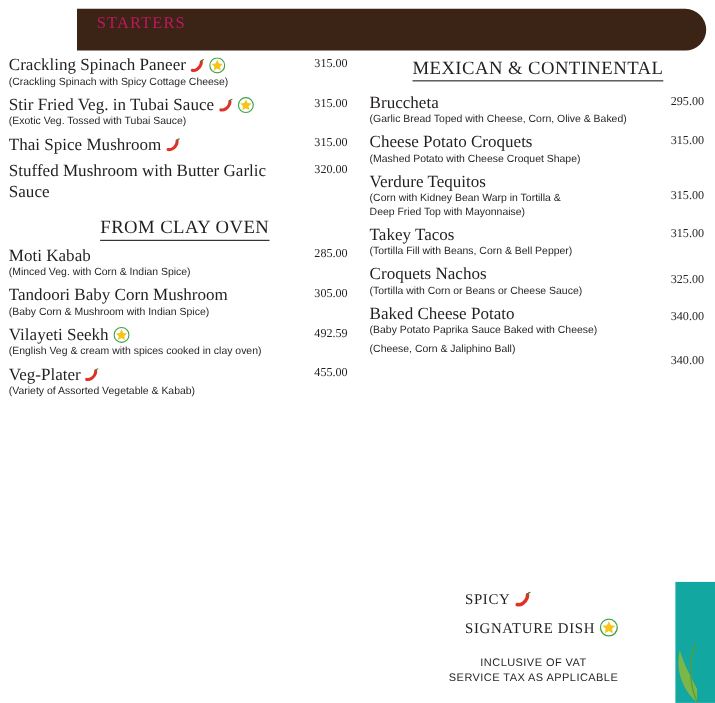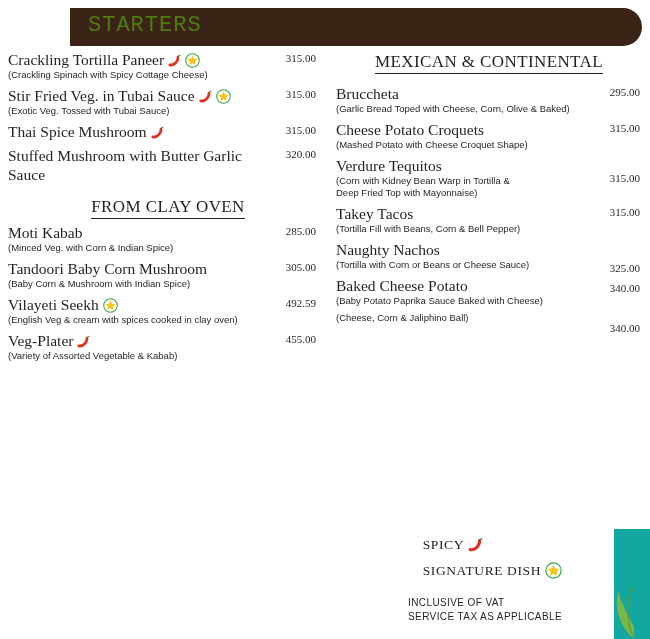--- a/index.html
+++ b/index.html
@@ -21,24 +21,24 @@
     top: 8px;
     width: 572px;
     height: 38px;
     background: #3b2316;
     border-radius: 0 19px 19px 0;
   }
   .banner-title {
     position: absolute;
     left: 88px;
     top: 13px;
-    font-size: 22px;
+    font-size: 15px;
     letter-spacing: 1px;
-    color: #4d7c0f;
-    font-family: Liberation Mono, monospace;
+    color: #be185d;
+    font-family: Liberation Serif, serif;
     font-weight: normal;
   }
 
   
   .col {
     position: absolute;
     top: 48px;
   }
   .col-left { left: 8px; width: 320px; }
   .col-right { left: 336px; width: 306px; }
@@ -114,21 +114,21 @@
     letter-spacing: .6px;
   }
   .legend-row { margin-bottom: 9px; white-space: nowrap; }
   .legend-row .chili { width: 16px; height: 16px; vertical-align: -3px;}
   .legend-row .star  { width: 17px; height: 17px; vertical-align: -4px;}
 
   .fineprint {
     position: absolute;
     right: 88px;
     top: 596px;
-    text-align: left;
+    text-align: center;
     font-size: 10px;
     line-height: 14px;
     letter-spacing: .4px;
     color: #231f20;
   }
 
   
   .corner-teal {
     position: absolute;
     right: 0;
@@ -148,21 +148,21 @@
 </style>
 </head>
 <body>
 
 <div class="banner"></div>
 <div class="banner-title">STARTERS</div>
 
 <div class="col col-left">
 
   <div class="item">
-    <div class="item-name">Crackling Tortilla Paneer</div><span class="chili"><svg viewBox="0 0 20 20">
+    <div class="item-name">Crackling Spinach Paneer</div><span class="chili"><svg viewBox="0 0 20 20">
           <path d="M4 17c4 1 9-2 11-7 .6-1.6.8-3 .7-4.2" fill="none" stroke="#e03127" stroke-width="4" stroke-linecap="round"></path>
           <path d="M15.6 5.6c.6-1.3 1.6-2.2 2.8-2.4" fill="none" stroke="#4a7a28" stroke-width="1.6" stroke-linecap="round"></path>
         </svg></span><span class="star"><svg viewBox="0 0 20 20">
           <circle cx="10" cy="10" r="9" fill="none" stroke="#3aa347" stroke-width="1.4"></circle>
           <path d="M10 3.2l2.1 4.3 4.7.6-3.4 3.3.8 4.7-4.2-2.3-4.2 2.3.8-4.7L3.2 8.1l4.7-.6z" fill="#f5c518"></path>
         </svg></span>
     <div class="item-desc">(Crackling Spinach with Spicy Cottage Cheese)</div>
     <div class="price">315.00</div>
   </div>
 
@@ -251,23 +251,23 @@
     <div class="price" style="top:18px;">315.00</div>
   </div>
 
   <div class="item">
     <div class="item-name">Takey Tacos</div>
     <div class="item-desc">(Tortilla Fill with Beans, Corn &amp; Bell Pepper)</div>
     <div class="price">315.00</div>
   </div>
 
   <div class="item">
-    <div class="item-name">Naughty Nachos</div>
+    <div class="item-name">Croquets Nachos</div>
     <div class="item-desc">(Tortilla with Corn or Beans or Cheese Sauce)</div>
-    <div class="price" style="top:24px;">325.00</div>
+    <div class="price" style="top:10px;">325.00</div>
   </div>
 
   <div class="item">
     <div class="item-name">Baked Cheese Potato</div>
     <div class="item-desc">(Baby Potato Paprika Sauce Baked with Cheese)</div>
     <div class="price" style="top:8px;">340.00</div>
   </div>
 
   <div class="item">
     <div class="item-desc">(Cheese, Corn &amp; Jaliphino Ball)</div>

